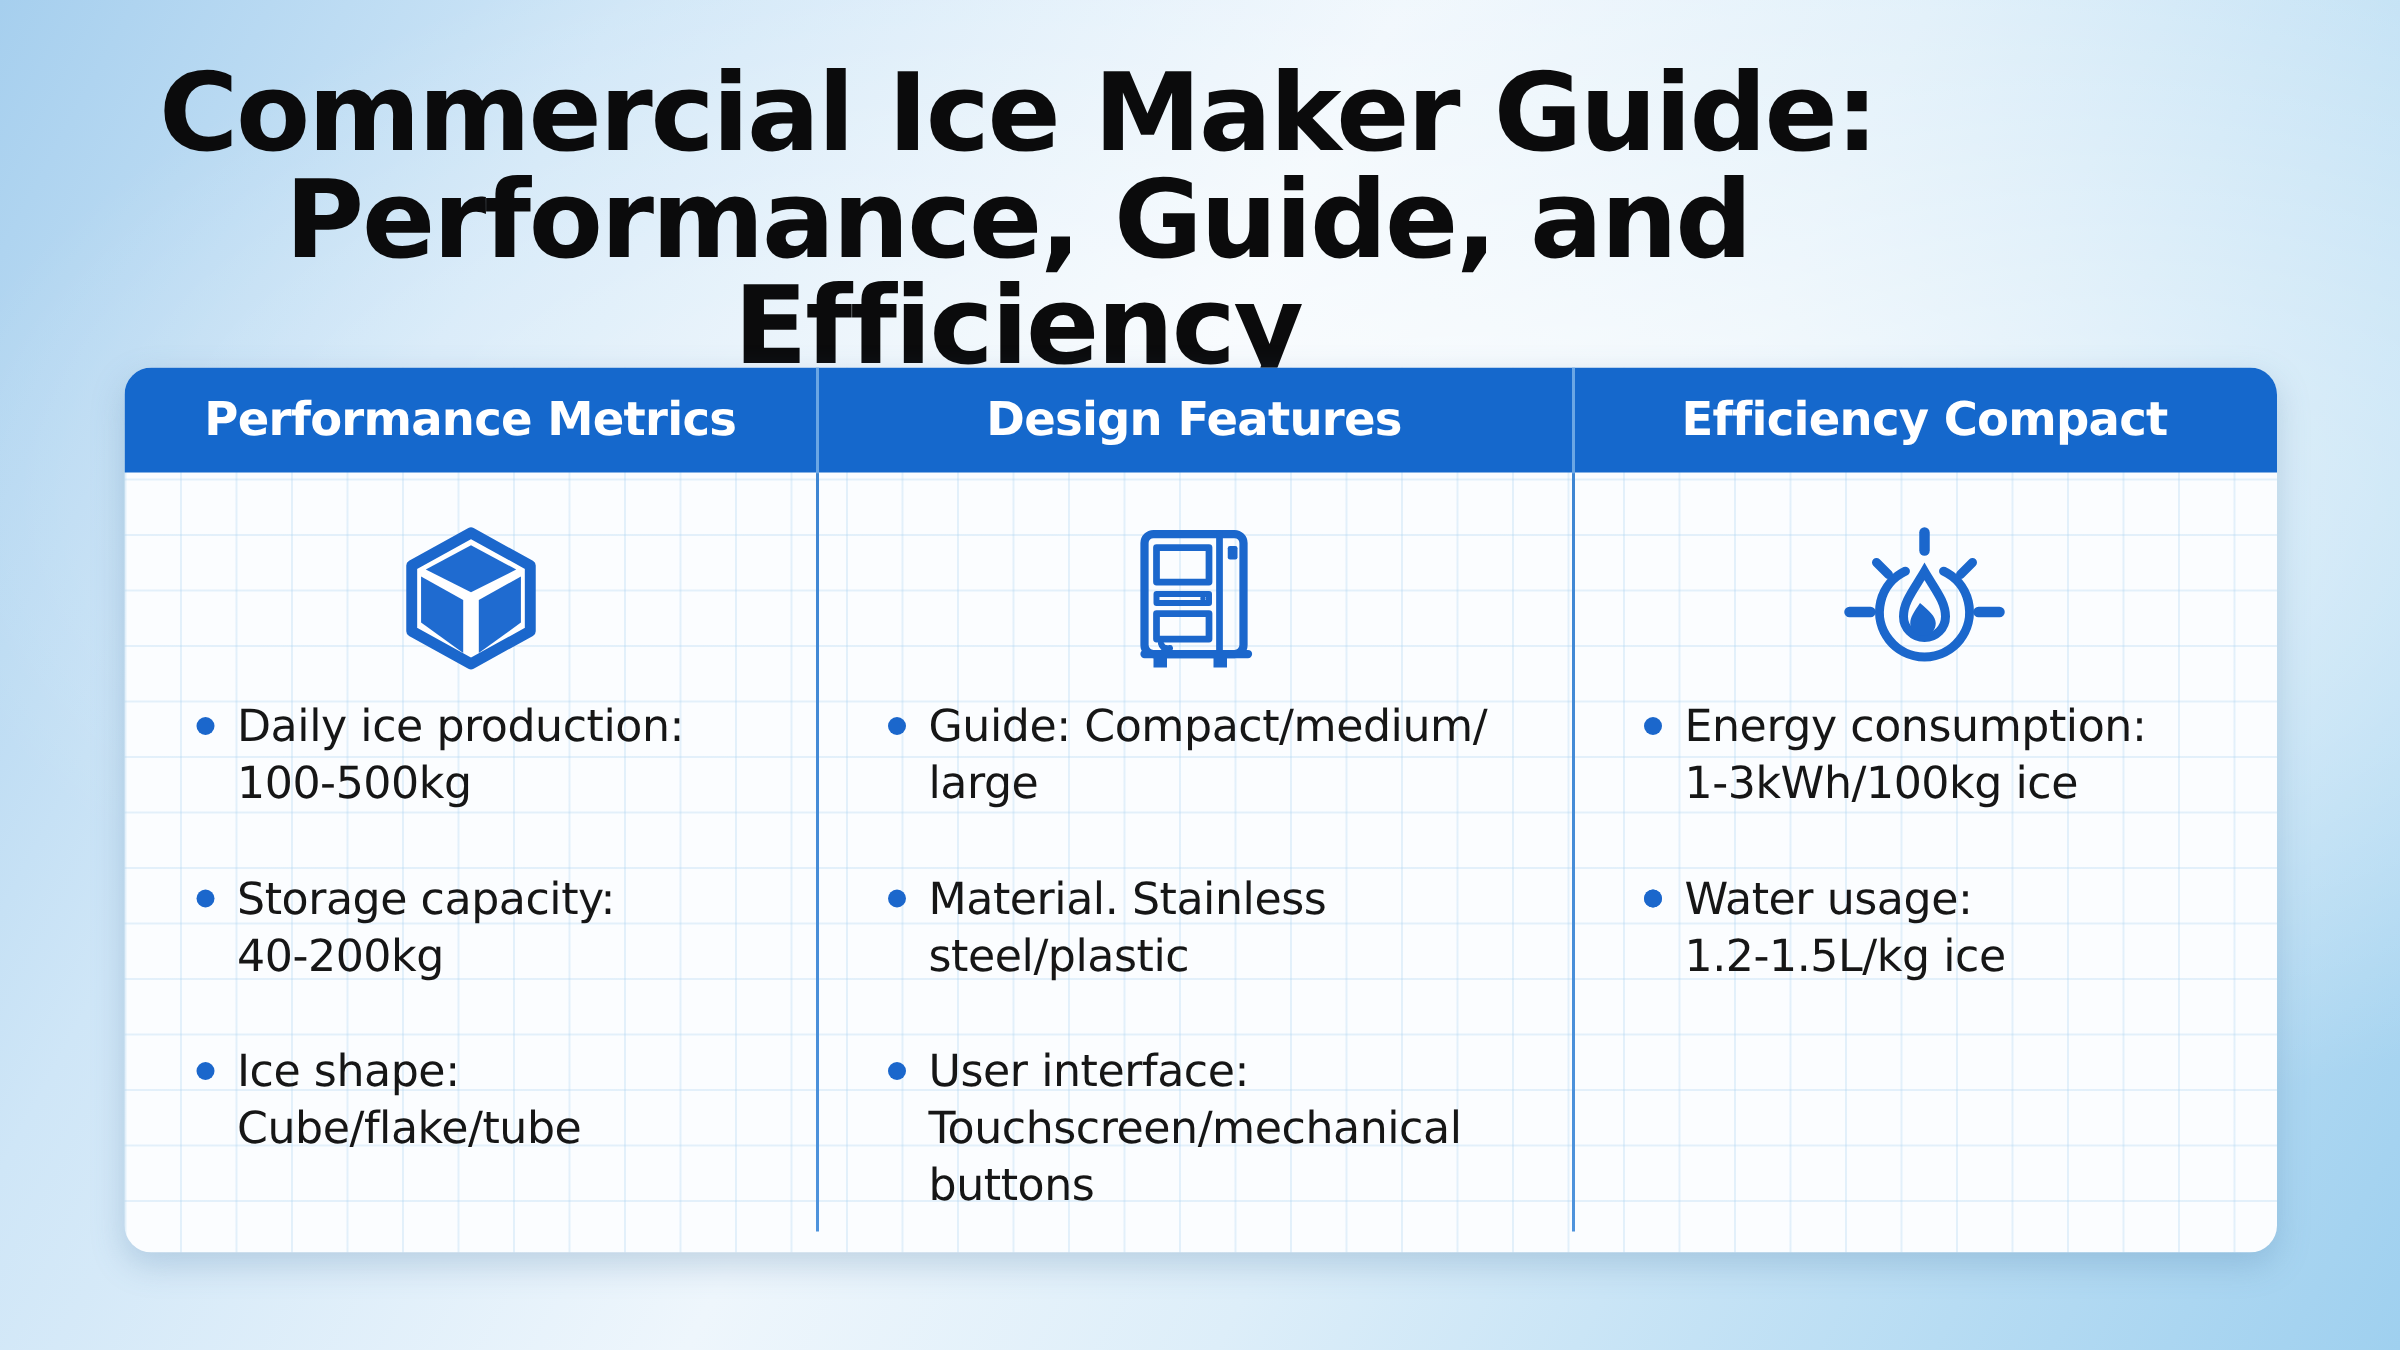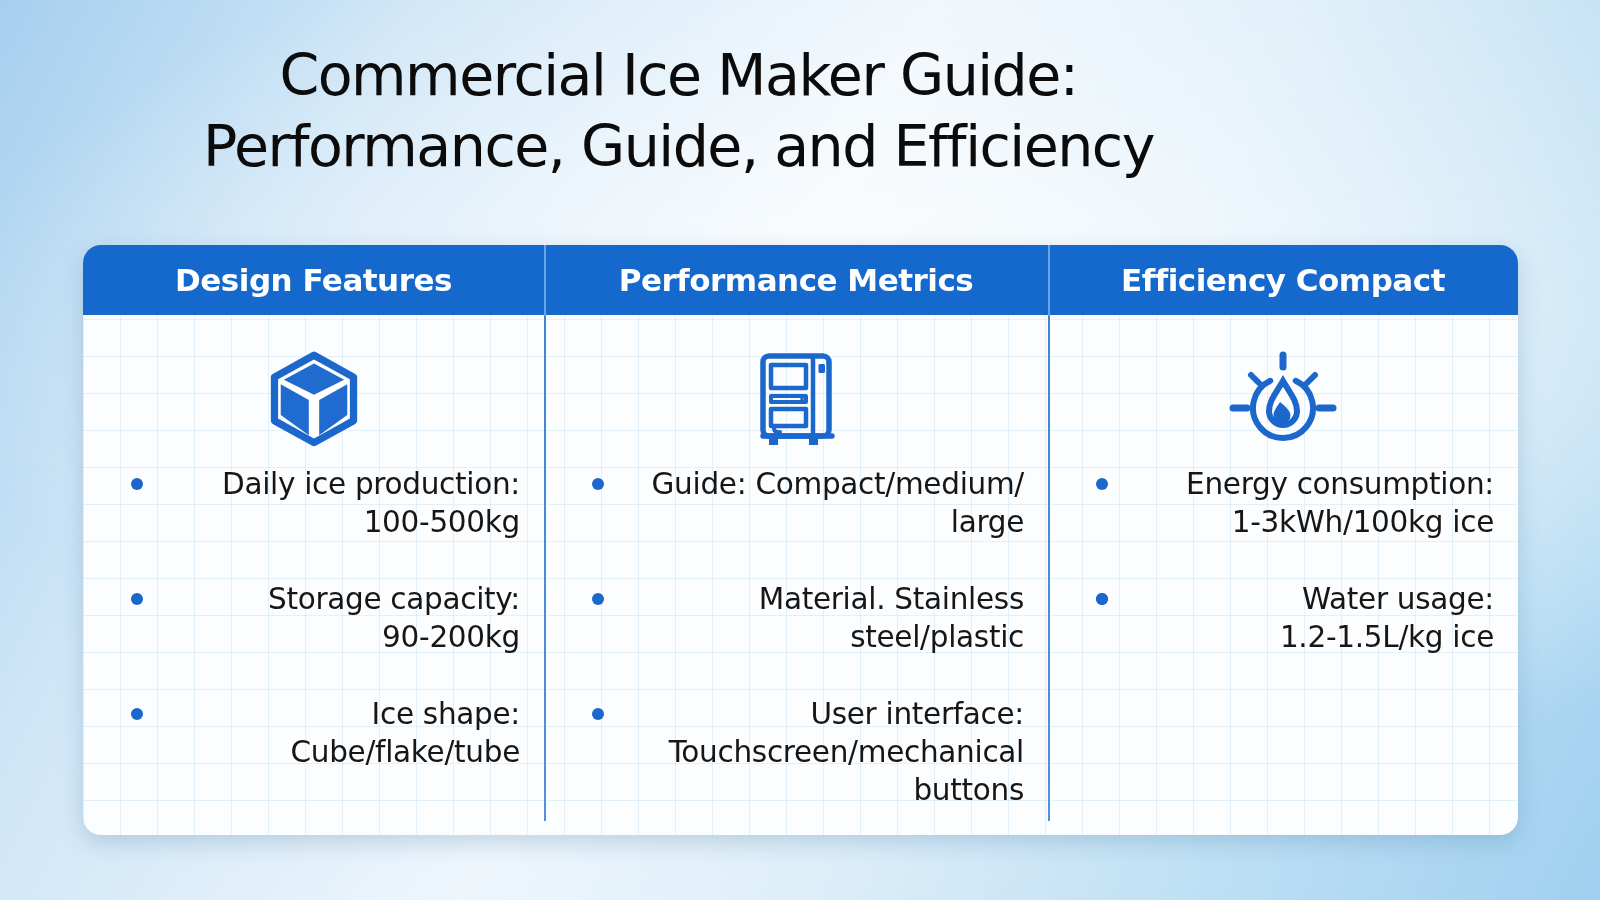--- a/index.html
+++ b/index.html
@@ -9,21 +9,21 @@
   }
   .page {
     position: relative; width: 1600px; height: 900px;
     background:
       radial-gradient(120% 90% at 62% 38%, rgba(255,255,255,0.85) 0%, rgba(255,255,255,0.0) 55%),
       linear-gradient(118deg, #a6cfee 0%, #cfe6f7 20%, #eef6fc 45%, #ddeef9 62%, #b7dcf3 85%, #9fd0ef 100%);
   }
   .title {
     position: absolute; top: 40px; left: 0; width: 1357px;
     text-align: center; color: #0b0b0c;
-    font-size: 57px; font-weight: normal; line-height: 71px; letter-spacing: -1.5px;
+    font-size: 72px; font-weight: bold; line-height: 71px; letter-spacing: -1.5px;
   }
   .card {
     position: absolute; left: 83px; top: 245px; width: 1435px; height: 590px;
     border-radius: 18px; overflow: hidden;
     background-color: #fbfdff;
     background-image:
       linear-gradient(rgba(170,210,240,0.30) 1px, transparent 1px),
       linear-gradient(90deg, rgba(170,210,240,0.30) 1px, transparent 1px);
     background-size: 37px 37px;
     box-shadow: 0 8px 22px rgba(80,125,170,0.28);
@@ -47,21 +47,21 @@
   .divider.d1 { left: 461px; }
   .divider.d2 { left: 965px; }
   .col { padding-top: 30px; }
   .icon-wrap {
     height: 112px; display: flex; align-items: center; justify-content: center;
     margin-bottom: 8px;
   }
   ul.bullets { list-style: none; margin: 0; padding: 0 24px 0 48px; }
   li.bullet {
     position: relative; padding-left: 27px; margin-bottom: 39px;
-    font-size: 29.5px; line-height: 38px; color: #161616; letter-spacing: -0.3px; text-align: right;
+    font-size: 29.5px; line-height: 38px; color: #161616; letter-spacing: -0.3px;
   }
   .dot {
     position: absolute; left: 0; top: 13px; width: 12px; height: 12px;
     border-radius: 50%; background: #1b67cc;
   }
   .bullet-text { white-space: pre-line; }
   .icon-svg { display: block; }
 </style>
 </head>
 <body>
@@ -69,22 +69,22 @@
 <div class="page">
 
   <div class="title">
     <div>Commercial Ice Maker Guide:</div>
     <div>Performance, Guide, and Efficiency</div>
   </div>
 
   <div class="card">
 
     <div class="header-row">
+      <div class="header-cell">Performance Metrics</div>
       <div class="header-cell">Design Features</div>
-      <div class="header-cell">Performance Metrics</div>
       <div class="header-cell">Efficiency Compact</div>
     </div>
 
     <div class="body-row">
 
       <div class="col">
         <div class="icon-wrap">
           <svg class="icon-svg" width="104" height="104" viewBox="0 0 100 100" aria-hidden="true">
             <polygon points="50,6 88,27 88,69 50,90 12,69 12,27" fill="#ffffff" stroke="#1b67cc" stroke-width="7" stroke-linejoin="round"></polygon>
             <polygon points="50,14 79,29.5 50,44 21,29.5" fill="#1f6bd0"></polygon>
@@ -94,21 +94,21 @@
         </div>
         <ul class="bullets">
           <li class="bullet">
             <span class="dot"></span>
             <span class="bullet-text">Daily ice production:
 100-500kg</span>
           </li>
           <li class="bullet">
             <span class="dot"></span>
             <span class="bullet-text">Storage capacity:
-90-200kg</span>
+40-200kg</span>
           </li>
           <li class="bullet">
             <span class="dot"></span>
             <span class="bullet-text">Ice shape:
 Cube/flake/tube</span>
           </li>
         </ul>
       </div>
 
       <div class="col">

